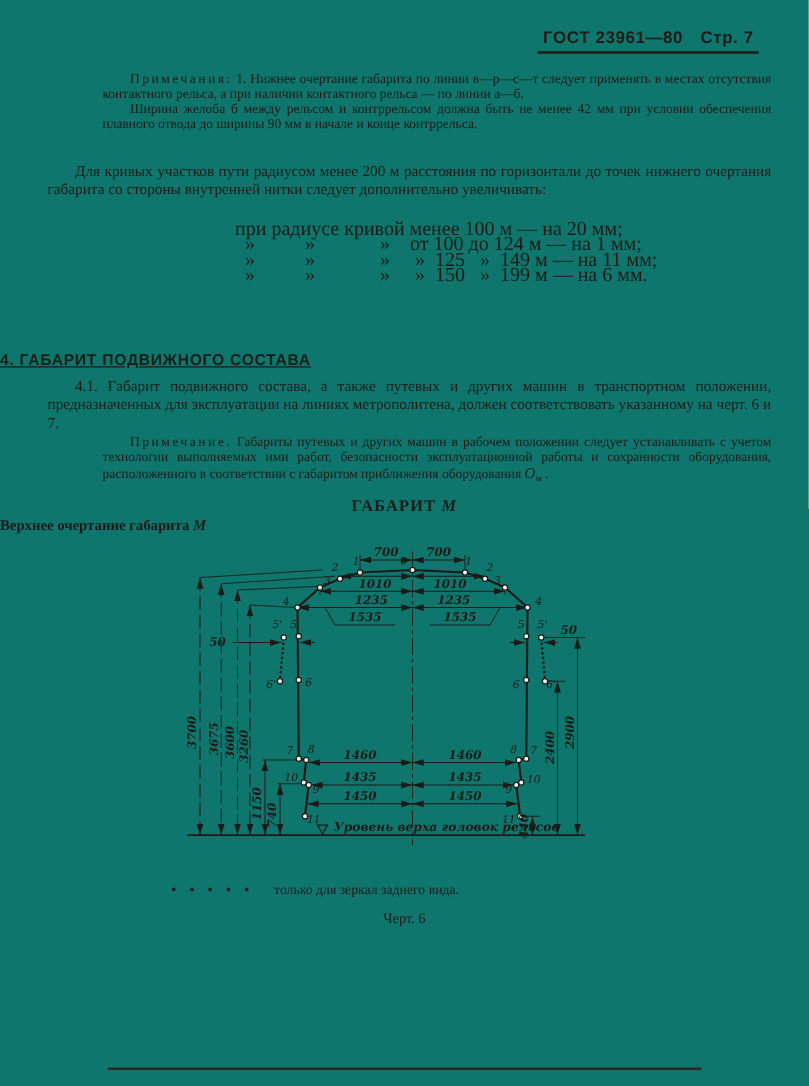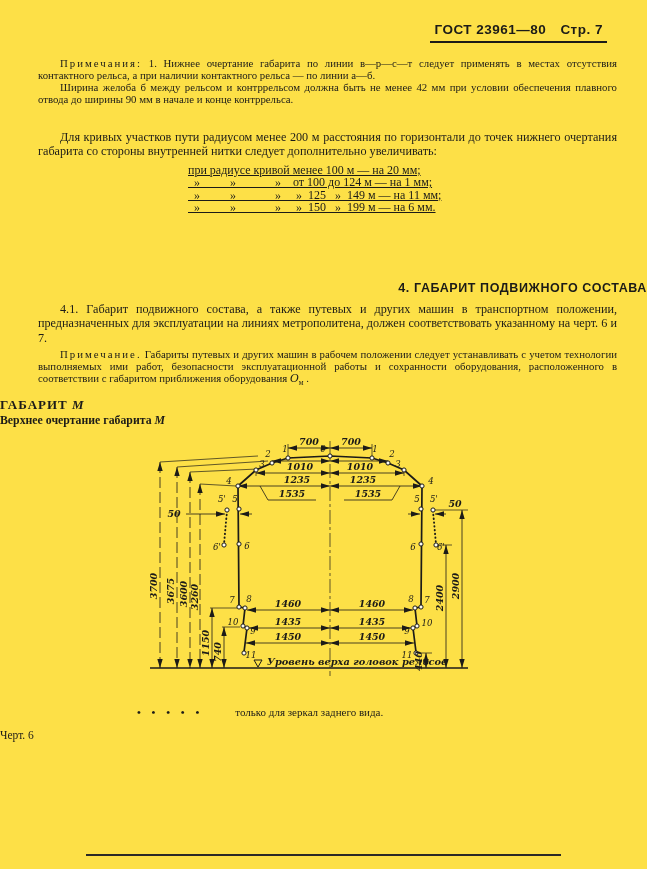--- a/index.html
+++ b/index.html
@@ -1,46 +1,46 @@
 <!DOCTYPE html>
 <html><head>
 <meta charset="utf-8">
 <style>
   html,body{margin:0;padding:0;background:#d8d6d0;}
-  .page{position:relative;width:647px;height:869px;margin:0 auto;background:#fde047;
+  .page{position:relative;width:647px;height:869px;margin:0 auto;background:#0f766e;
         font-family:"Liberation Serif",serif;color:#1c1b18;overflow:hidden;}
   
   .hdr{position:absolute;top:22px;right:40px;font-family:"Liberation Sans",sans-serif;
        font-weight:bold;font-size:13.5px;letter-spacing:.5px;border-bottom:2px solid #1c1b18;
        padding:0 4px 4px 4px;white-space:nowrap;}
   .hdr .sp{display:inline-block;width:14px;}
   
   .tx{position:absolute;left:38px;right:30px;text-align:justify;}
-  .small{font-size:10.8px;line-height:11.9px;}
+  .small{font-size:10.8px;line-height:11.9px;margin-left:44px;}
   .body{font-size:12.2px;line-height:14.4px;}
   p{margin:0;text-indent:22px;}
   .lsp2{letter-spacing:2px;}
   sub{font-size:70%;line-height:0;}
   i.sym{font-family:"DejaVu Serif",serif;}
-  .list{position:absolute;left:188px;top:164px;font-size:12px;line-height:12.3px;text-decoration:underline;}
+  .list{position:absolute;left:188px;top:178px;font-size:16px;line-height:12.3px;}
   .list div{white-space:pre;text-indent:0;}
-  .h4{position:absolute;left:0;right:0;top:281px;text-align:right;
-      font-family:"Liberation Sans",sans-serif;font-weight:bold;font-size:12.5px;letter-spacing:.6px;}
-  .figtitle{position:absolute;left:0;right:0;top:397px;text-align:left;
+  .h4{position:absolute;left:0;right:0;top:281px;text-align:left;
+      font-family:"Liberation Sans",sans-serif;font-weight:bold;font-size:12.5px;letter-spacing:.6px;text-decoration:underline;}
+  .figtitle{position:absolute;left:0;right:0;top:397px;text-align:center;
       font-weight:bold;font-size:13px;letter-spacing:1px;}
   .figsub{position:absolute;left:0;right:0;top:413px;
       font-weight:bold;font-size:11.8px;}
   .figtitle i,.figsub i{font-weight:bold;}
   
   .diag{position:absolute;left:130px;top:436px;width:345px;height:256px;}
   
   .legend{position:absolute;left:137px;top:706px;font-size:11px;white-space:nowrap;}
   .legend .dots{letter-spacing:4px;font-weight:bold;}
-  .legend .lt{margin-left:32px;}
-  .cap{position:absolute;left:0;right:0;top:729px;text-align:left;font-size:11.5px;}
+  .legend .lt{margin-left:16px;}
+  .cap{position:absolute;left:0;right:0;top:729px;text-align:center;font-size:11.5px;}
   .brule{position:absolute;left:86px;right:86px;top:854px;height:2px;background:#2a2925;}
   
   svg text{fill:#1c1b18;font-family:"DejaVu Serif",serif;font-style:italic;}
   .dimtx{font-size:9.5px;font-weight:bold;}
   .pttx{font-size:8.6px;}
   .railtx{font-size:9.8px;font-weight:bold;}
 </style>
 </head>
 <body>
 

